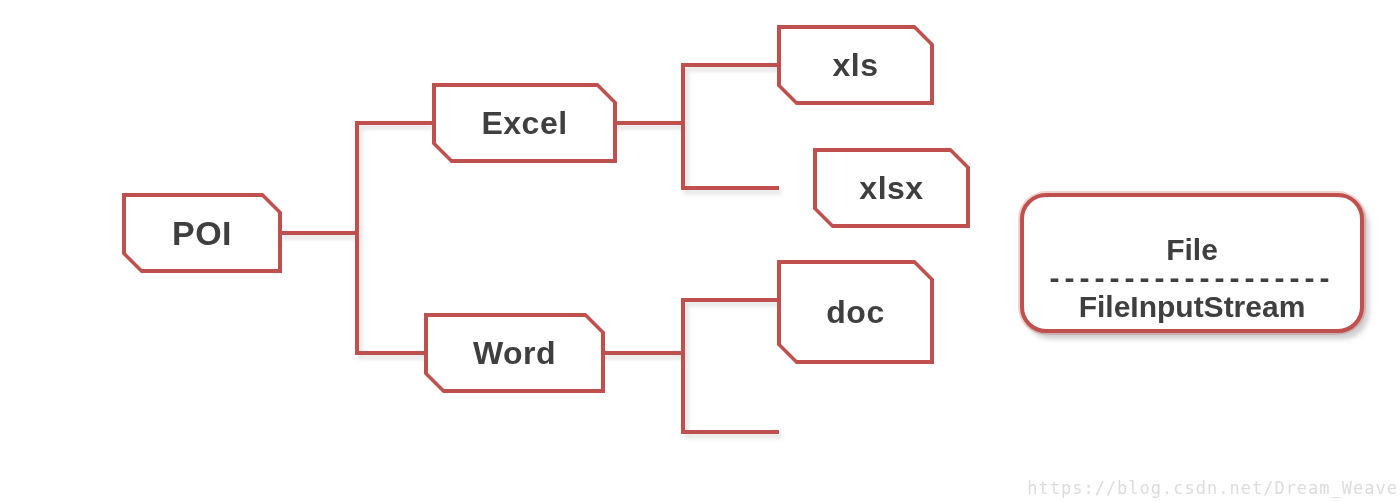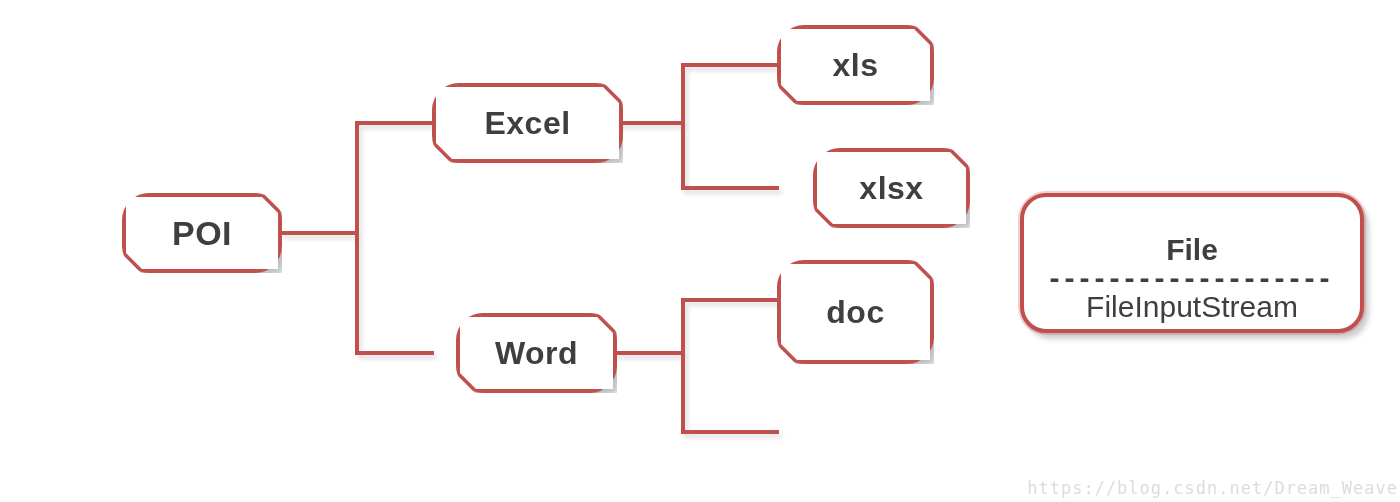--- a/index.html
+++ b/index.html
@@ -20,37 +20,36 @@
     position:absolute;left:0;top:0;
     filter:drop-shadow(3px 4px 2px rgba(130,130,130,.25));
   }
   
   .node{
     position:absolute;
     background:var(--line);
     clip-path:polygon(0 0, calc(100% - 19px) 0, 100% 19px, 100% 100%, 19px 100%, 0 calc(100% - 19px));
     filter:drop-shadow(5px 5px 3px rgba(110,110,110,.45));
     z-index:2;
-    border-radius:27px;
   }
   .node-inner{
     position:absolute;inset:4px;
     background:var(--fill);
     clip-path:polygon(0 0, calc(100% - 16px) 0, 100% 16px, 100% 100%, 16px 100%, 0 calc(100% - 16px));
     display:flex;align-items:center;justify-content:center;
   }
   .node-label{
     color:var(--text);
     font-weight:bold;
     font-size:32px;
     letter-spacing:.5px;
   }
   .n-poi  {left:122px;top:193px;width:160px;height:80px;text-align:right;}
-  .n-excel{left:432px;top:83px; width:185px;height:80px;padding-left:6px;}
-  .n-word {left:456px;top:313px;width:161px;height:80px;}
+  .n-excel{left:432px;top:83px; width:185px;height:80px;}
+  .n-word {left:424px;top:313px;width:161px;height:80px;padding-left:20px;}
   .n-xls  {left:777px;top:25px; width:157px;height:80px;}
   .n-xlsx {left:777px;top:148px;width:157px;height:80px;margin-left:36px;}
   .n-doc  {left:777px;top:260px;width:157px;height:104px;}
   .n-docx {left:777px;top:392px;width:157px;height:80px;}
 
   .io-box{
     position:absolute;left:1020px;top:193px;width:344px;height:140px;
     box-sizing:border-box;
     background:var(--fill);
     border:4px solid var(--line);
@@ -60,21 +59,21 @@
     z-index:2;
   }
   .io-top{
     color:var(--text);font-weight:bold;font-size:30px;line-height:1.1;margin-top:32px;
   }
   .io-divider{
     color:var(--text);font-weight:bold;font-size:30px;line-height:.8;
     letter-spacing:5px;white-space:nowrap;overflow:hidden;max-width:300px;
   }
   .io-bottom{
-    color:var(--text);font-weight:normal;font-size:30px;line-height:1.15;
+    color:var(--text);font-weight:bold;font-size:30px;line-height:1.15;
   }
   .watermark{
     position:absolute;right:2px;bottom:4px;
     font-family:"DejaVu Sans Mono","Liberation Mono",monospace;
     font-size:17px;
     color:var(--watermark);
     letter-spacing:1px;
     white-space:nowrap;
     z-index:1;
   }

